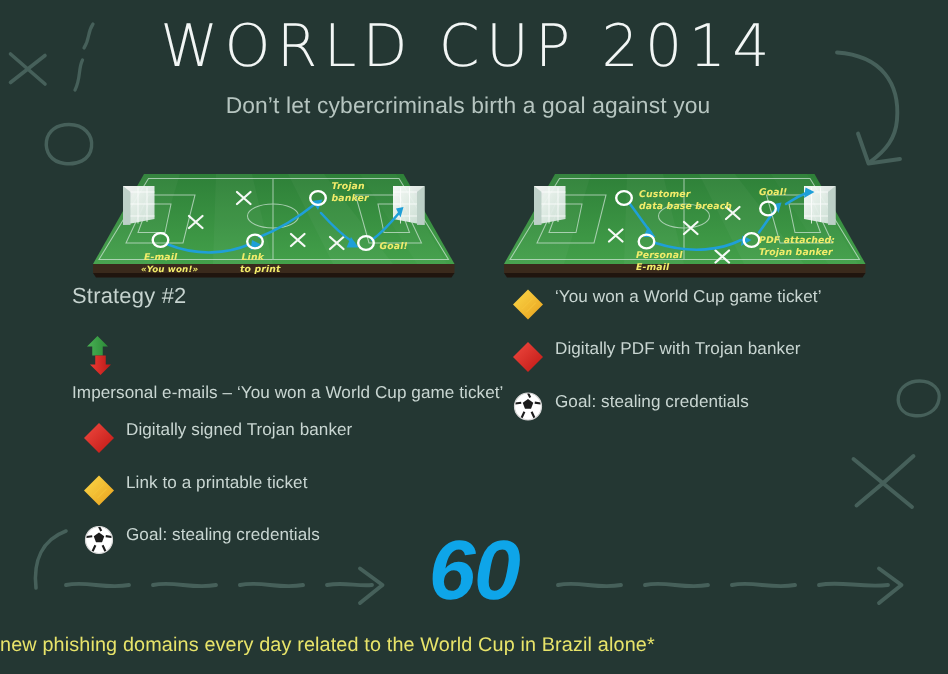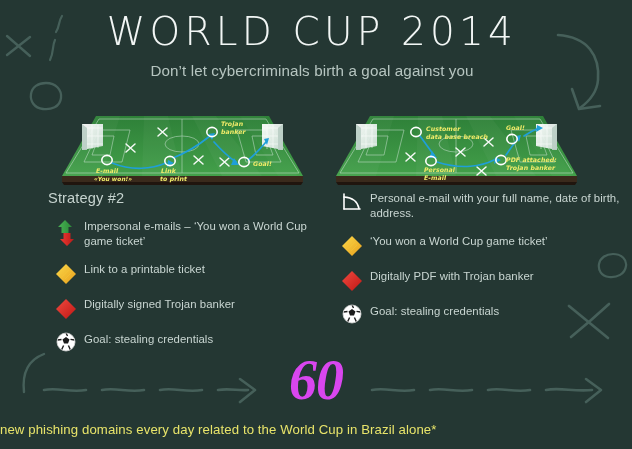--- a/index.html
+++ b/index.html
@@ -78,39 +78,39 @@
     justify-content:center;
     padding-top:1px;
   }
   .item .txt{
     font-size:11.4px;
     line-height:1.33;
     color:#c9d6d2;
     letter-spacing:.05px;
     padding-top:1px;
   }
-  .item.tall{ min-height:34px; }
+  .item.tall{ min-height:34px;flex-direction:column; }
   .ico svg{ display:block; overflow:visible; }
 
   
   .stat{ position:absolute; left:0; right:0; top:358px; }
   .stat-row{
     position:relative;
     height:62px;
   }
   .big-number{
     position:absolute;
     left:50%;
     transform:translateX(-50%);
     top:-6px;
-    font-family:Liberation Serif, serif;
+    font-family:Liberation Sans, sans-serif;
     font-style:italic;
     font-weight:700;
     font-size:56px;
-    color:#d946ef;
+    color:#0ea5e9;
     letter-spacing:-1px;
     line-height:1;
   }
   .stat-caption{
     position:absolute;
     left:0; right:0;
     top:64px;
     font-size:13.2px;
     color:#e8e46a;
     letter-spacing:.1px;
@@ -363,80 +363,70 @@
           <polygon points="11,27 4,20 7.5,20 7.5,14 14.5,14 14.5,20 18,20" fill="url(#grDn)"></polygon>
         </svg>
       </span>
       <span class="txt">Impersonal e-mails – ‘You won a World Cup game ticket’</span>
     </div>
 
     <div class="item">
       <span class="ico">
         <svg width="24" height="24" viewBox="0 0 24 24">
           <defs>
+              <linearGradient id="dR" x1="0" y1="0" x2="1" y2="1">
+            <stop offset="0" stop-color="#f04a40"></stop>
+                <stop offset="1" stop-color="#c01714"></stop>
+          </linearGradient>
+            </defs>
+          <polygon points="12,2 22,12 12,22 2,12" fill="url(#dR)"></polygon>
+        </svg>
+      </span>
+      <span class="txt">Digitally signed Trojan banker</span>
+    </div>
+
+    <div class="item">
+      <span class="ico">
+        <svg width="24" height="24" viewBox="0 0 24 24">
+          <defs>
               <linearGradient id="dY" x1="0" y1="0" x2="1" y2="1">
             <stop offset="0" stop-color="#fbd94a"></stop>
                 <stop offset="1" stop-color="#e8a01c"></stop>
           </linearGradient>
             </defs>
           <polygon points="12,2 22,12 12,22 2,12" fill="url(#dY)"></polygon>
           <g stroke="#f7c63a" stroke-width="0.7" opacity="0.75">
             <line x1="6" y1="12" x2="12" y2="6"></line>
               <line x1="8" y1="15" x2="15" y2="8"></line>
             <line x1="11" y1="17" x2="17" y2="11"></line>
           </g>
         </svg>
       </span>
       <span class="txt">Link to a printable ticket</span>
     </div>
 
     <div class="item">
       <span class="ico">
-        <svg width="24" height="24" viewBox="0 0 24 24">
-          <defs>
-              <linearGradient id="dR" x1="0" y1="0" x2="1" y2="1">
-            <stop offset="0" stop-color="#f04a40"></stop>
-                <stop offset="1" stop-color="#c01714"></stop>
-          </linearGradient>
-            </defs>
-          <polygon points="12,2 22,12 12,22 2,12" fill="url(#dR)"></polygon>
-        </svg>
-      </span>
-      <span class="txt">Digitally signed Trojan banker</span>
-    </div>
-
-    <div class="item">
-      <span class="ico">
         <svg width="20" height="20" viewBox="0 0 20 20">
           <circle cx="10" cy="10" r="9" fill="#ffffff"></circle>
           <polygon points="10,5 13.5,7.5 12,11.5 8,11.5 6.5,7.5" fill="#1b1b1b"></polygon>
           <path d="M10 1 L11.5 4" stroke="#1b1b1b" stroke-width="1.4"></path>
           <path d="M1.5 8 L5.5 7.5" stroke="#1b1b1b" stroke-width="1.4"></path>
           <path d="M18.5 8 L14.5 7.4" stroke="#1b1b1b" stroke-width="1.4"></path>
           <path d="M5.5 18 L7.6 13.5" stroke="#1b1b1b" stroke-width="1.4"></path>
           <path d="M14.5 18 L12.4 13.5" stroke="#1b1b1b" stroke-width="1.4"></path>
           <circle cx="10" cy="10" r="9" fill="none" stroke="#d7d7d7" stroke-width="0.8"></circle>
         </svg>
       </span>
       <span class="txt">Goal: stealing credentials</span>
     </div>
   </div>
 
   <div class="col right">
 
-    <div class="item tall">
-      <span class="ico">
-        <svg width="22" height="22" viewBox="0 0 22 22">
-          <path d="M3 3 L3 18" stroke="#ffffff" stroke-width="1.6" stroke-linecap="round" fill="none"></path>
-          <path d="M3 18 L19 18" stroke="#ffffff" stroke-width="1.6" stroke-linecap="round" fill="none"></path>
-          <path d="M3 6 C12 6.5 16.5 10.5 18 17.5" stroke="#ffffff" stroke-width="1.5" fill="none" stroke-linecap="round"></path>
-        </svg>
-      </span>
-      <span class="txt">Personal e-mail with your full name, date of birth, address.</span>
-    </div>
 
     <div class="item">
       <span class="ico">
         <svg width="24" height="24" viewBox="0 0 24 24">
           <polygon points="12,2 22,12 12,22 2,12" fill="url(#dY)"></polygon>
           <g stroke="#f7c63a" stroke-width="0.7" opacity="0.75">
             <line x1="6" y1="12" x2="12" y2="6"></line>
               <line x1="8" y1="15" x2="15" y2="8"></line>
             <line x1="11" y1="17" x2="17" y2="11"></line>
           </g>

